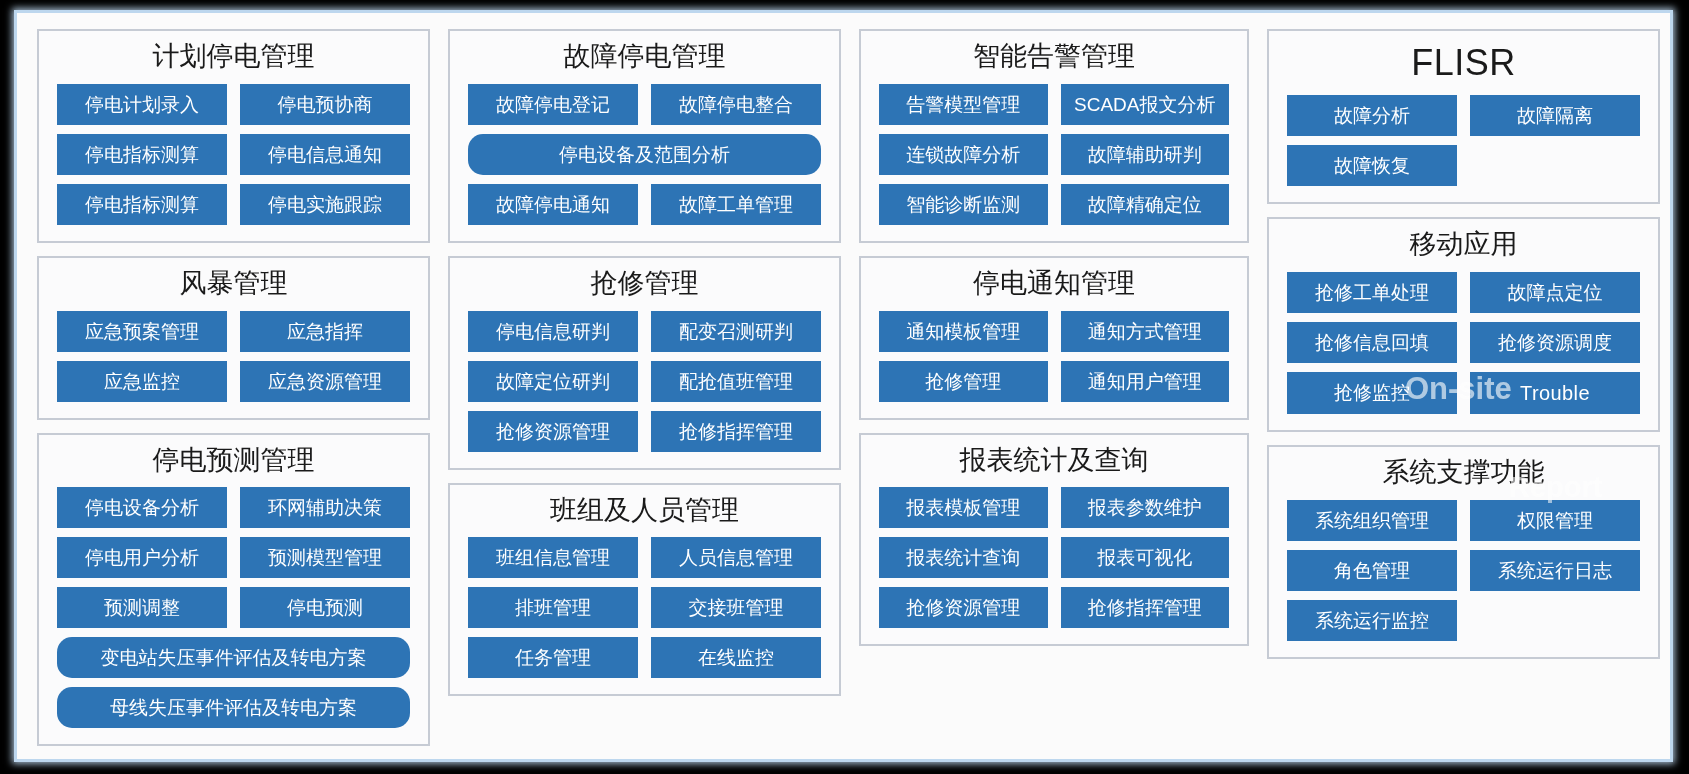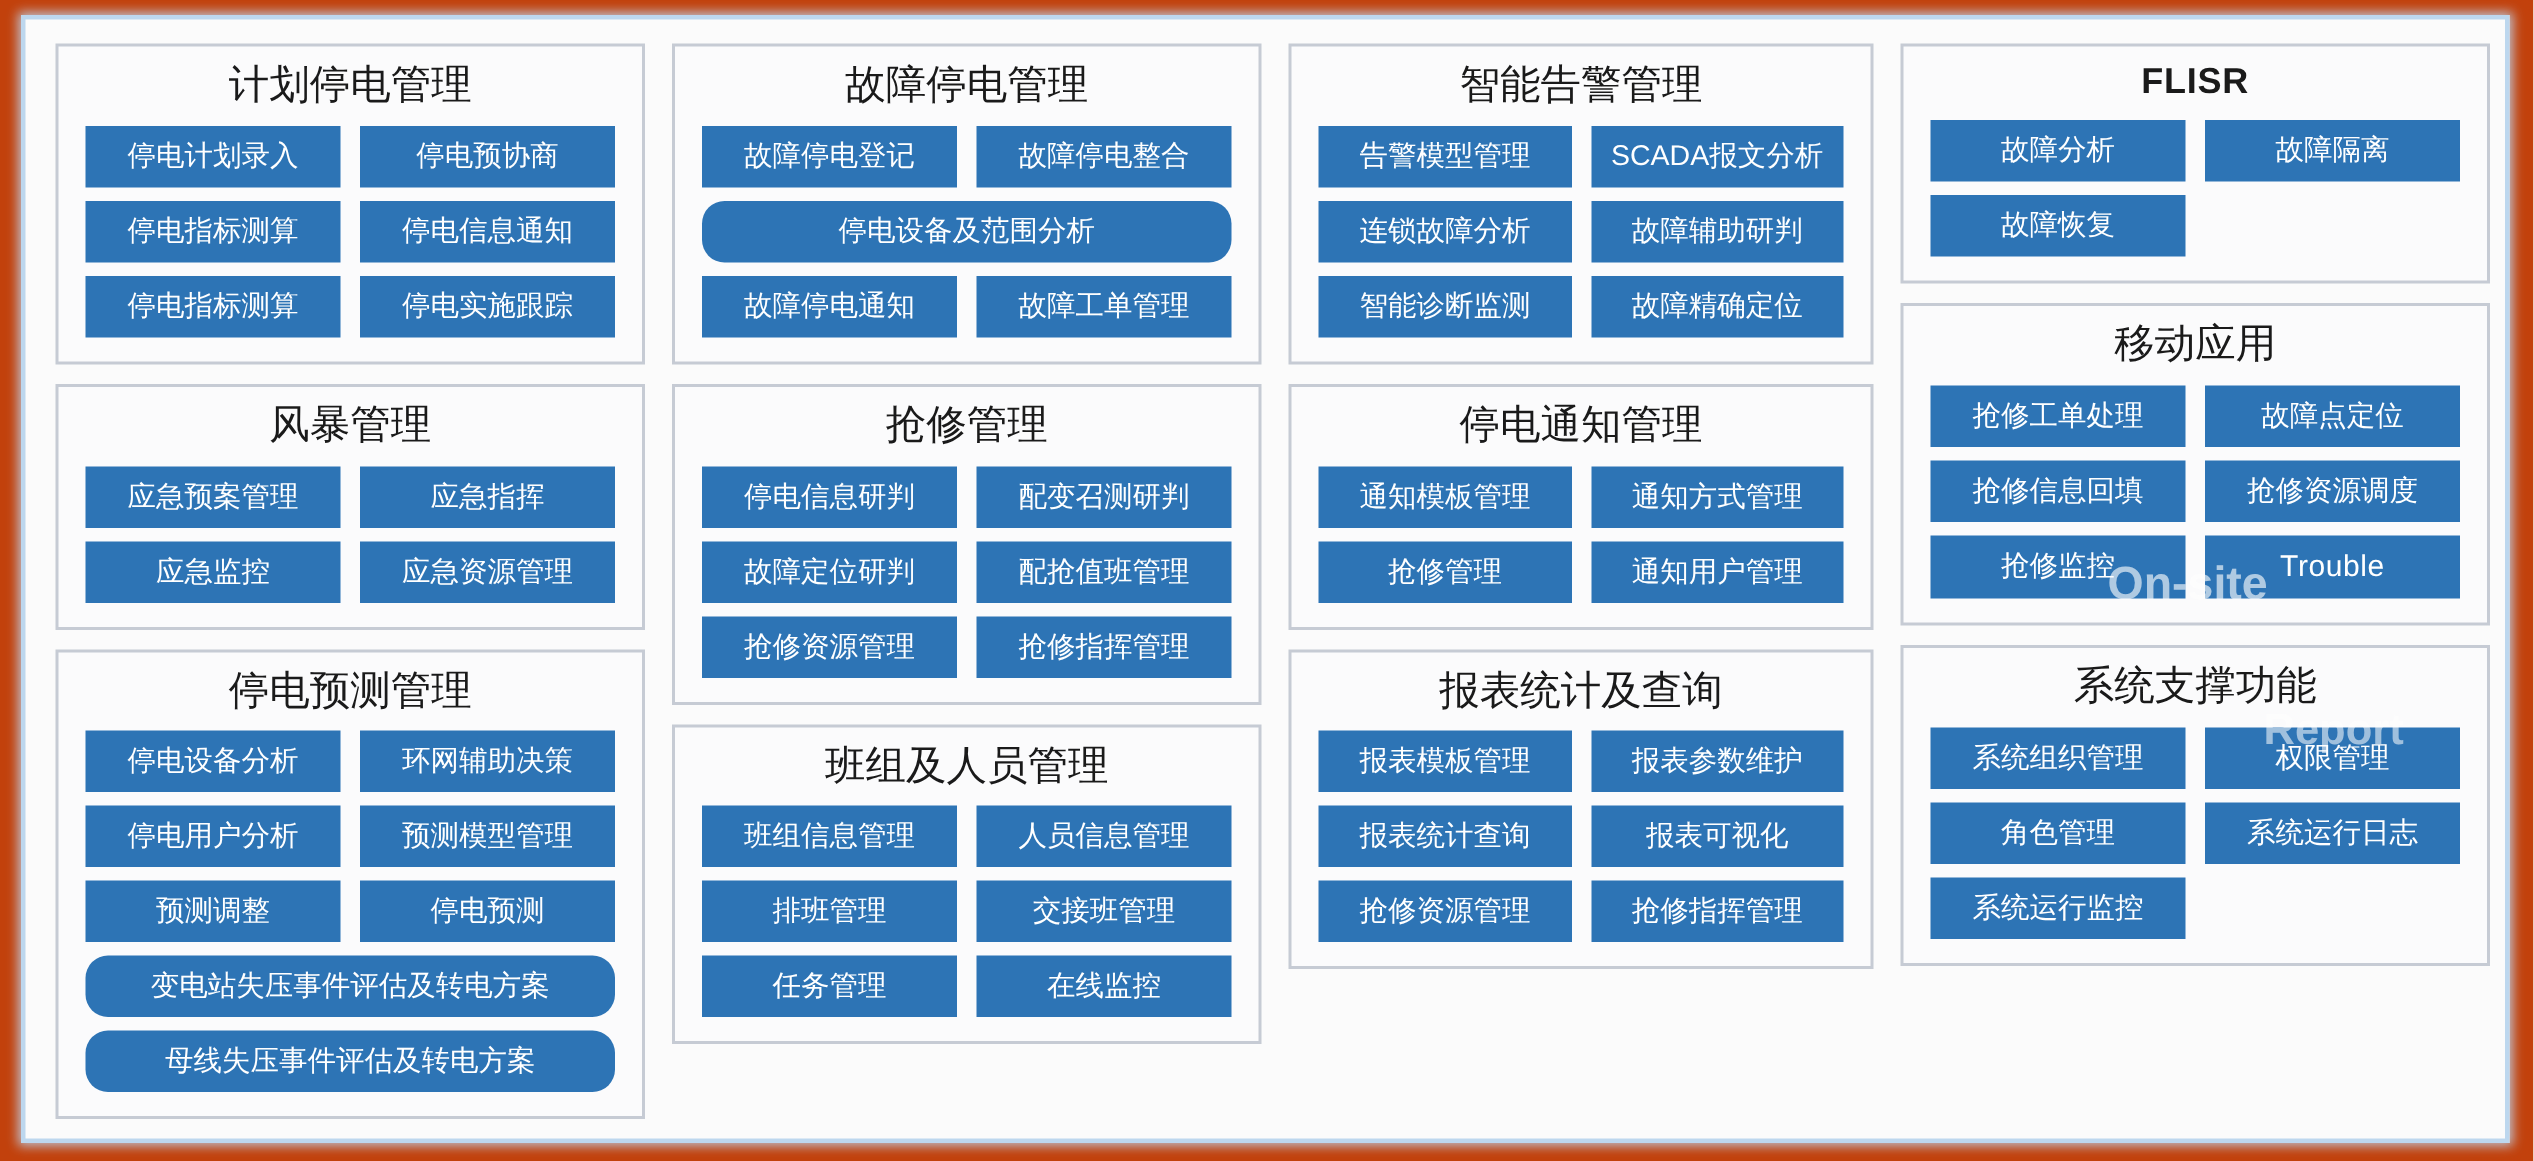--- a/index.html
+++ b/index.html
@@ -7,21 +7,21 @@
     padding: 0;
     background: #ffffff;
   }
   body {
     font-family: "Liberation Sans", "DejaVu Sans", sans-serif;
   }
   #canvas {
     position: relative;
     width: 1689px;
     height: 774px;
-    background: #c2410c;
+    background: #000000;
     box-sizing: border-box;
     overflow: hidden;
   }
   
   .outer-frame {
     position: absolute;
     left: 14px;
     top: 10px;
     width: 1659px;
     height: 752px;
@@ -60,23 +60,22 @@
   .panel-title {
     text-align: center;
     font-size: 27px;
     line-height: 1.25;
     color: #1a1a1a;
     font-weight: 400;
     margin-bottom: 10px;
     white-space: nowrap;
   }
   .panel-title.latin {
-    font-size: 24px;
+    font-size: 36px;
     letter-spacing: 0.5px;
-    font-weight: bold;
   }
   .btn-grid {
     display: grid;
     grid-template-columns: 1fr 1fr;
     gap: 9px 13px;
   }
   .btn {
     background: #2d74b5;
     color: #ffffff;
     font-size: 19px;

